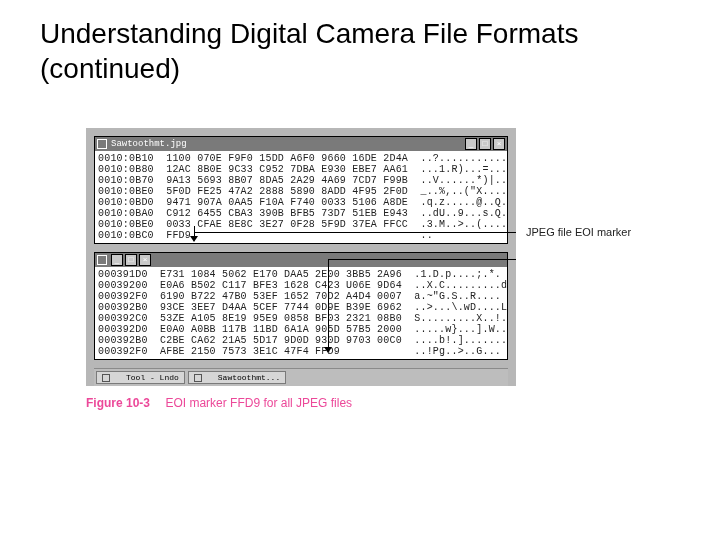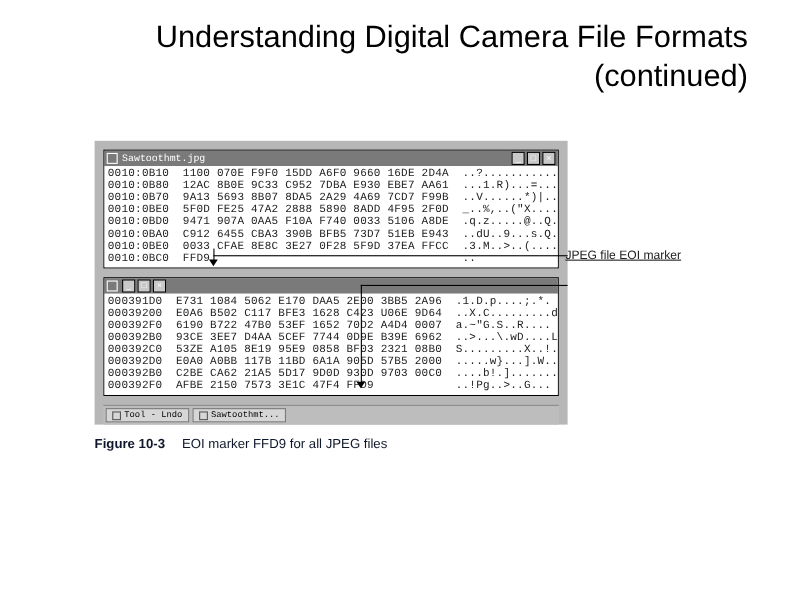--- a/index.html
+++ b/index.html
@@ -6,21 +6,21 @@
   body {
     margin: 0;
     width: 720px;
     height: 540px;
     background: #fff;
     font-family: Arial, Helvetica, sans-serif;
     position: relative;
   }
   .slide-title {
     font-size: 28px;
-    text-align: right;
+    text-align: left;
     margin: 16px 40px 10px 40px;
     line-height: 1.25;
     font-weight: 400;
   }
   .figure-area {
     position: absolute;
     left: 86px;
     top: 128px;
     width: 548px;
   }
@@ -84,21 +84,21 @@
     border-top: 1px solid #8a8a8a;
   }
   .taskbtn {
     background: #d6d6d6;
     border: 1px solid #7a7a7a;
     font-size: 8px;
     font-family: "Courier New", monospace;
     padding: 1px 5px;
     display: flex;
     align-items: center;
-    gap: 3px;
+    gap: 16px;
   }
   .taskbtn .tbicon {
     width: 8px; height: 8px;
     border: 1px solid #555;
     display: inline-block;
   }
   .callout-label {
     position: absolute;
     font-size: 11px;
     white-space: nowrap;
@@ -108,21 +108,21 @@
     position: absolute;
     background: #000;
   }
   .callout-arrow {
     position: absolute;
     width: 0; height: 0;
   }
   .caption {
     font-size: 12px;
     margin-top: 10px;
-    color: #0f172a;
+    color: #ec4899;
   }
   .caption .fignum { font-weight: bold; margin-right: 12px; }
 </style>
 </head>
 <body>
 
 <h1 class="slide-title">Understanding Digital Camera File Formats (continued)</h1>
 
 <div class="figure-area">
 
@@ -182,19 +182,19 @@
 
     <div class="callout-line" style="left:108px; top:98px; width:1px; height:12px;"></div>
     <div class="callout-arrow" style="left:104px; top:108px; border-left:4px solid transparent; border-right:4px solid transparent; border-top:6px solid #000;"></div>
 
     <div class="callout-line" style="left:242px; top:131px; width:188px; height:1px;"></div>
 
     <div class="callout-line" style="left:242px; top:131px; width:1px; height:90px;"></div>
     <div class="callout-arrow" style="left:238px; top:219px; border-left:4px solid transparent; border-right:4px solid transparent; border-top:6px solid #000;"></div>
   </div>
 
-  <div class="callout-label" style="left:428px; top:98px;text-decoration:underline;">JPEG file EOI marker</div>
+  <div class="callout-label" style="left:440px; top:98px;">JPEG file EOI marker</div>
 
   <div class="caption">
     <span class="fignum">Figure 10-3</span>
     <span>EOI marker FFD9 for all JPEG files</span>
   </div>
 </div>
 
 </body></html>

